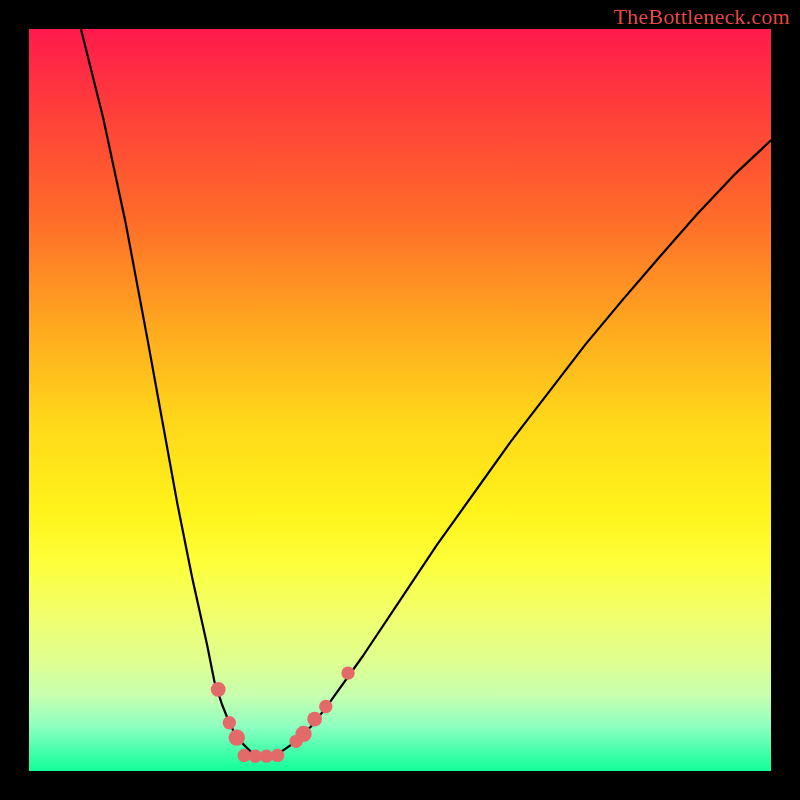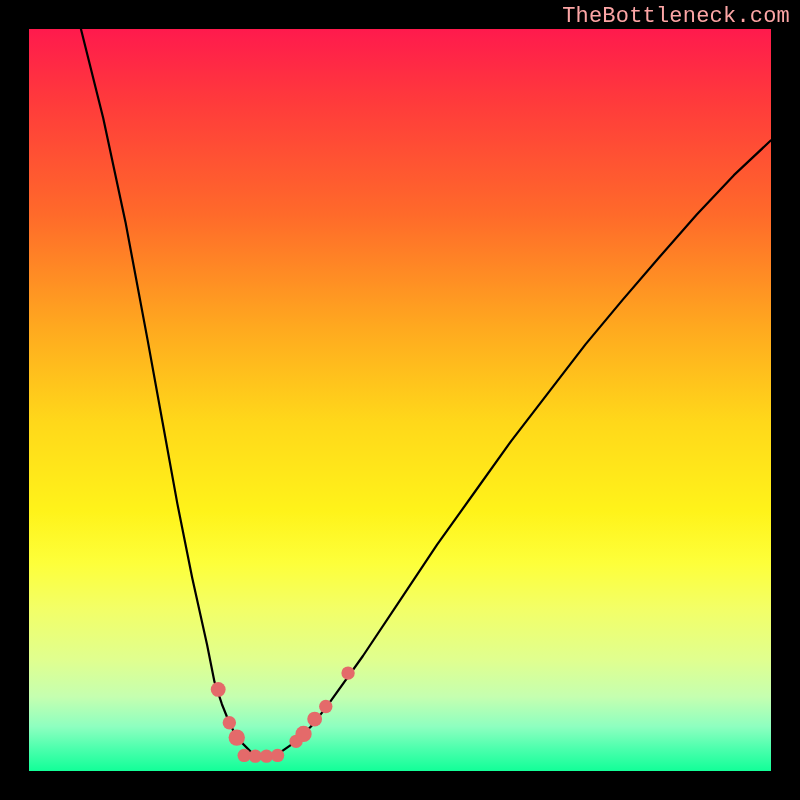--- a/index.html
+++ b/index.html
@@ -37,23 +37,23 @@
       #c5ffb0 90%,
       #8effc0 94%,
       #4cffad 97%,
       #12ff98 100%
     );
   }
   .watermark {
     position: absolute;
     top: 4px;
     right: 10px;
-    font-family: Liberation Mono, monospace;
+    font-family: Liberation Serif, serif;
     font-size: 22px;
-    color: #fca5a5;
+    color: #ef4444;
     font-weight: 500;
     letter-spacing: 0.2px;
     text-align: center;
   }
   svg.curves {
     position: absolute;
     top: 0;
     left: 0;
     width: 742px;
     height: 742px;

